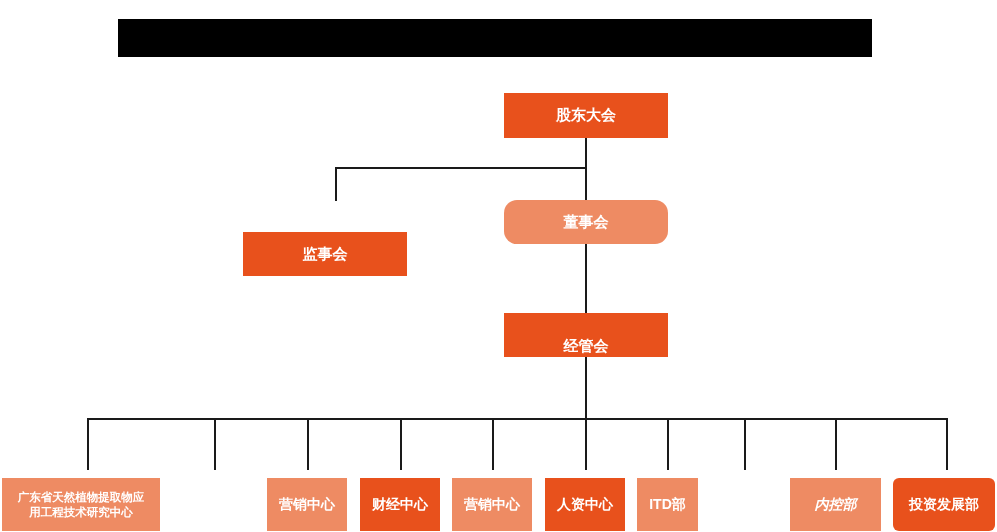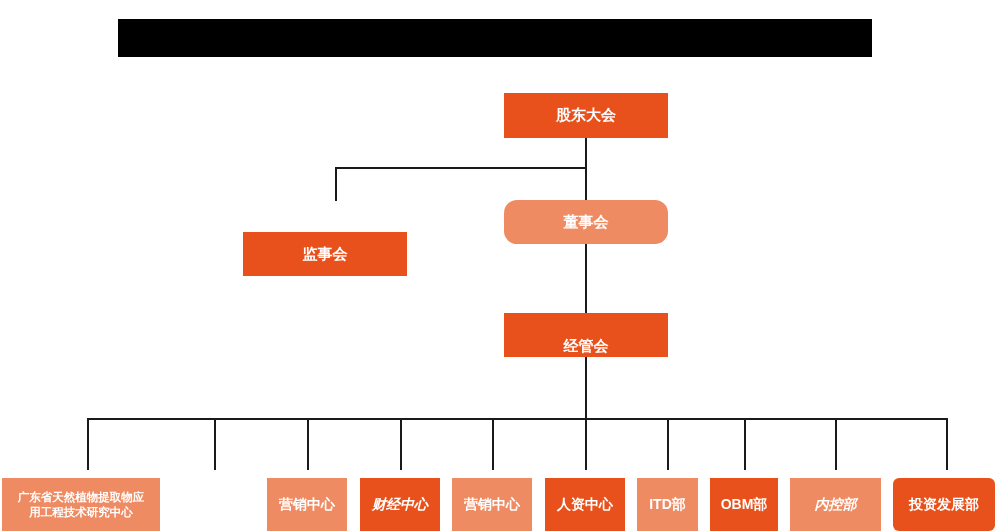--- a/index.html
+++ b/index.html
@@ -119,39 +119,36 @@
   <div class="node node-leaf light small-text" style="left:2px; top:470px; width:158px; height:53px; flex-direction:column;">
     <span>广东省天然植物提取物应</span>
     <span>用工程技术研究中心</span>
   </div>
 
 
   <div class="node node-leaf light" style="left:267px; top:470px; width:80px; height:53px;">
     <span>营销中心</span>
   </div>
 
-  <div class="node node-leaf dark" style="left:360px; top:470px; width:80px; height:53px;font-style:italic;">
+  <div class="node node-leaf dark" style="left:360px; top:470px; width:80px; height:53px;">
     <span>财经中心</span>
   </div>
 
   <div class="node node-leaf light" style="left:452px; top:470px; width:80px; height:53px;">
     <span>营销中心</span>
   </div>
 
   <div class="node node-leaf dark" style="left:545px; top:470px; width:80px; height:53px;">
     <span>人资中心</span>
   </div>
 
   <div class="node node-leaf light" style="left:637px; top:470px; width:61px; height:53px;">
     <span>ITD部</span>
   </div>
 
-  <div class="node node-leaf dark" style="left:710px; top:470px; width:68px; height:53px;">
-    <span>OBM部</span>
-  </div>
 
   <div class="node node-leaf light" style="left:790px; top:470px; width:91px; height:53px;font-style:italic;">
     <span>内控部</span>
   </div>
 
   <div class="node node-leaf dark" style="left:893px; top:470px; width:102px; height:53px;border-radius:6px;">
     <span>投资发展部</span>
   </div>
 
 </div>

